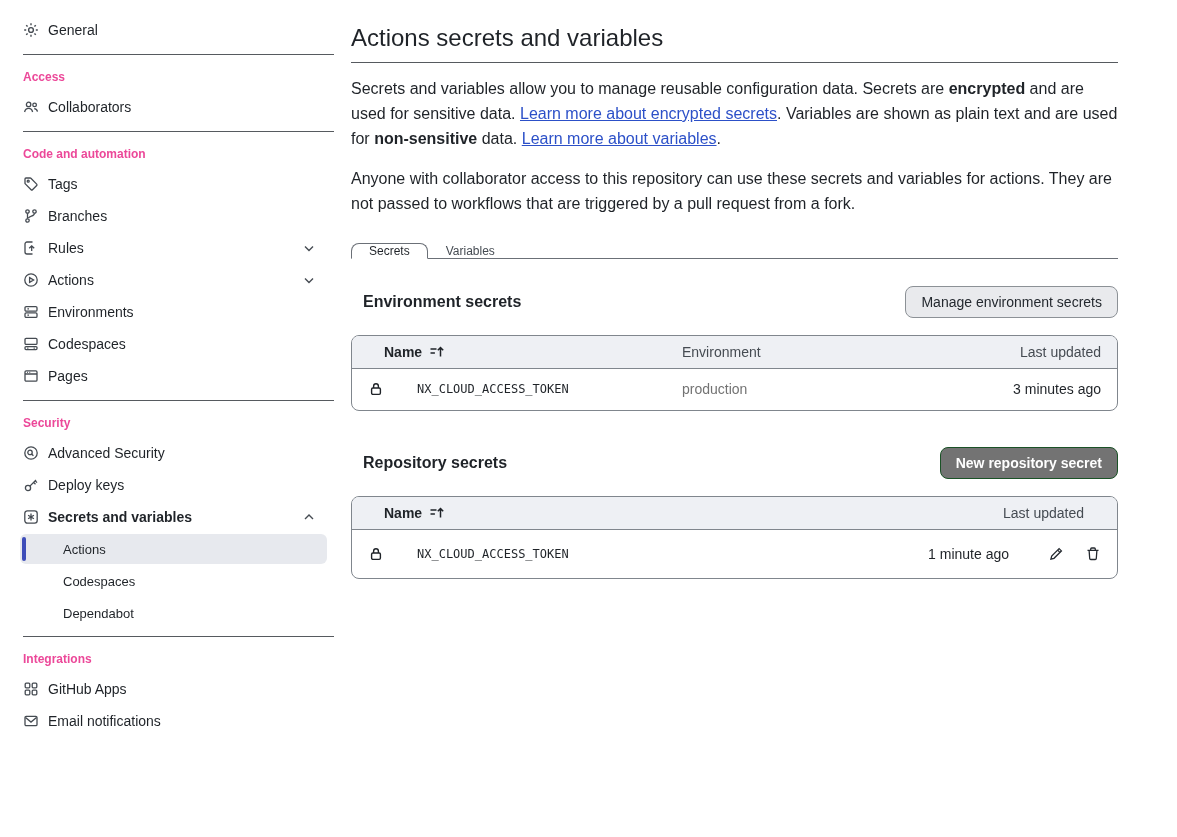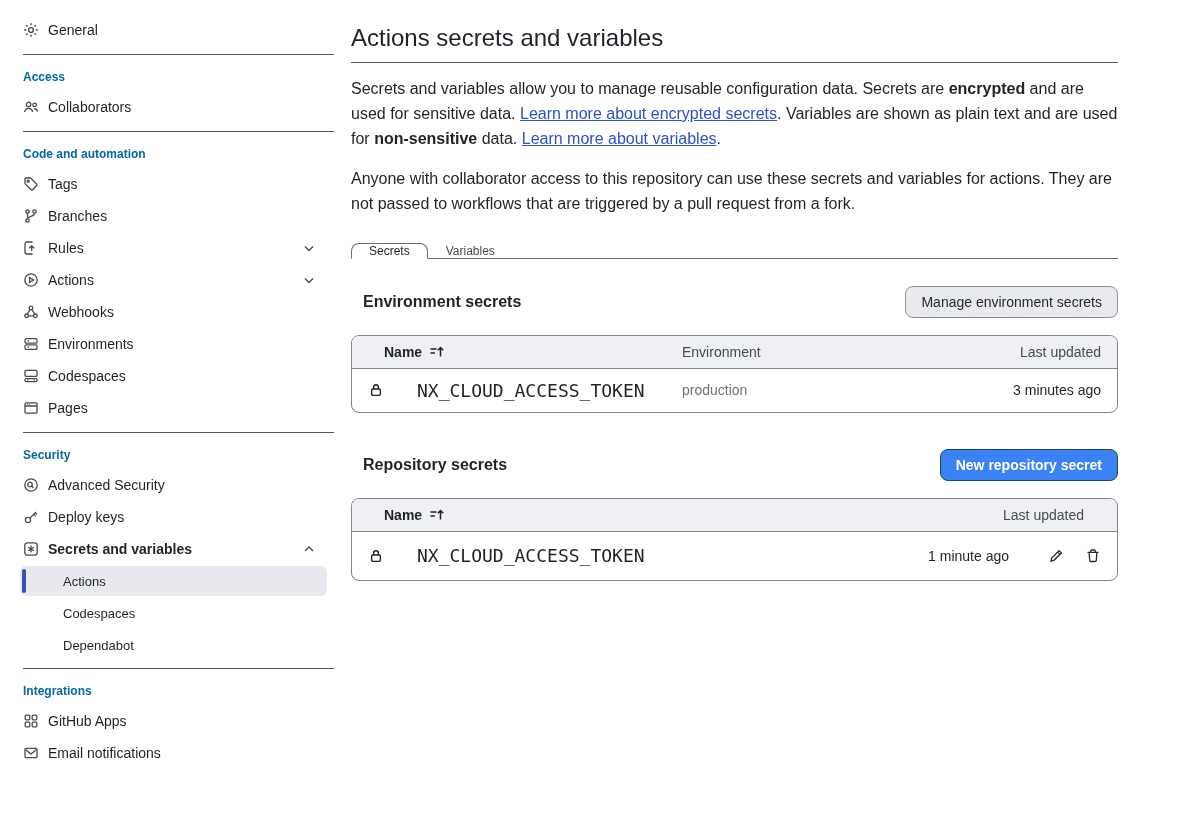--- a/index.html
+++ b/index.html
@@ -16,21 +16,21 @@
   .sidebar { width:335px; flex:0 0 335px; padding-top:14px; }
   .side-item {
     display:flex; align-items:center; height:32px;
     padding-left:23px; cursor:pointer; color:#1f2328;
   }
   .side-item .ico { width:16px; height:16px; margin-right:9px; color:#454b52; flex:0 0 16px; }
   .side-item .lbl { font-size:14px; }
   .side-item .chev { margin-left:auto; margin-right:18px; width:16px; height:16px; color:#454b52; }
   .side-divider { border:0; border-top:1px solid #565a5f; margin:8px 1px 8px 23px; }
   .section-title {
-    padding:7px 0 7px 23px; font-size:12px; font-weight:700; color:#0369a1;
+    padding:7px 0 7px 23px; font-size:12px; font-weight:700; color:#ec4899;
   }
   .side-item.bold .lbl { font-weight:700; }
   .sub-item {
     position:relative; display:flex; align-items:center; height:30px;
     margin:1px 8px 2px 20px; border-radius:6px; padding-left:43px;
     font-size:13px; cursor:pointer;
   }
   .sub-item.selected { background:#e7e9ee; }
   .sub-item .accent {
     display:none; position:absolute; left:2px; top:3px; width:4px; height:24px;
@@ -61,39 +61,39 @@
   .sect-head { display:flex; align-items:center; justify-content:space-between; margin-top:22px; }
   .sect-head h2 { font-size:16px; font-weight:700; margin:12px; }
   .btn {
     font-family:inherit; font-size:14px; cursor:pointer; border-radius:8px;
     padding:5px 15px; line-height:20px;
   }
   .btn.secondary {
     background:#e9eaed; border:1px solid #8c9196; color:#24292f; font-weight:500;
   }
   .btn.primary {
-    background:#3b82f6; border:1px solid #1a5226; color:#ffffff; font-weight:600;
+    background:#737373; border:1px solid #1a5226; color:#ffffff; font-weight:600;
   }
 
   
   .tbl { margin-top:12px; border:1px solid #80868d; border-radius:8px; overflow:hidden; background:#fff; }
   .tbl-head {
     display:flex; align-items:center; background:#eef0f4; padding:7px 16px;
     border-bottom:1px solid #80868d; min-height:33px;
   }
   .tbl-row { display:flex; align-items:center; padding:11px 16px; min-height:41px; }
   .col-name { flex:0 0 314px; display:flex; align-items:center; }
   .col-name-flex { flex:1; display:flex; align-items:center; }
   .col-env { flex:1; }
   .col-updated { flex:0 0 auto; margin-left:auto; text-align:right; }
   .th { font-size:14px; color:#454b52; }
   .th.name { color:#1f2328; font-weight:700; display:flex; align-items:center; gap:7px;padding-left:16px; }
   .sort-ico { width:16px; height:16px; color:#1f2328; }
   .lock-ico { width:16px; height:16px; margin-right:9px; color:#1f2328; flex:0 0 16px; }
-  .secret-name { font-family:"DejaVu Sans Mono", monospace; font-size:18px; color:#1f2328;padding-left:24px; }
+  .secret-name { font-family:"DejaVu Sans Mono", monospace; font-size:12px; color:#1f2328;padding-left:24px; }
   .env-link { color:#737373; font-size:14px; cursor:pointer; text-decoration:none; }
   .updated-txt { font-size:14px; color:#1f2328; }
   .row-actions { display:flex; align-items:center; gap:21px; margin-left:39px; }
   .icon-btn { width:16px; height:16px; color:#24292f; cursor:pointer; background:none; border:0; padding:0; }
   .icon-btn svg { display:block; }
   svg { display:block; }
 </style>
 </head>
 <body>
 
@@ -176,31 +176,20 @@
         </svg>
       </span>
       <span class="lbl">Actions</span>
       <span class="chev">
         <svg viewBox="0 0 16 16" fill="none" stroke="currentColor" stroke-width="1.4">
             <path d="M4 6.5l4 4 4-4"></path>
           </svg>
       </span>
     </div>
 
-    <div class="side-item">
-      <span class="ico">
-        <svg viewBox="0 0 16 16" fill="none" stroke="currentColor" stroke-width="1.3">
-          <circle cx="8" cy="4" r="1.8"></circle>
-            <circle cx="3.6" cy="11.8" r="1.8"></circle>
-            <circle cx="12.4" cy="11.8" r="1.8"></circle>
-          <path d="M7 5.6 4.4 10M9 5.6l2.6 4.4M5.4 11.8h5.2"></path>
-        </svg>
-      </span>
-      <span class="lbl">Webhooks</span>
-    </div>
 
     <div class="side-item">
       <span class="ico">
         <svg viewBox="0 0 16 16" fill="none" stroke="currentColor" stroke-width="1.3">
           <rect x="2" y="2.6" width="12" height="4.6" rx="1.2"></rect>
           <rect x="2" y="8.8" width="12" height="4.6" rx="1.2"></rect>
           <path d="M4.4 4.9h1.6M4.4 11.1h1.6"></path>
         </svg>
       </span>
       <span class="lbl">Environments</span>

